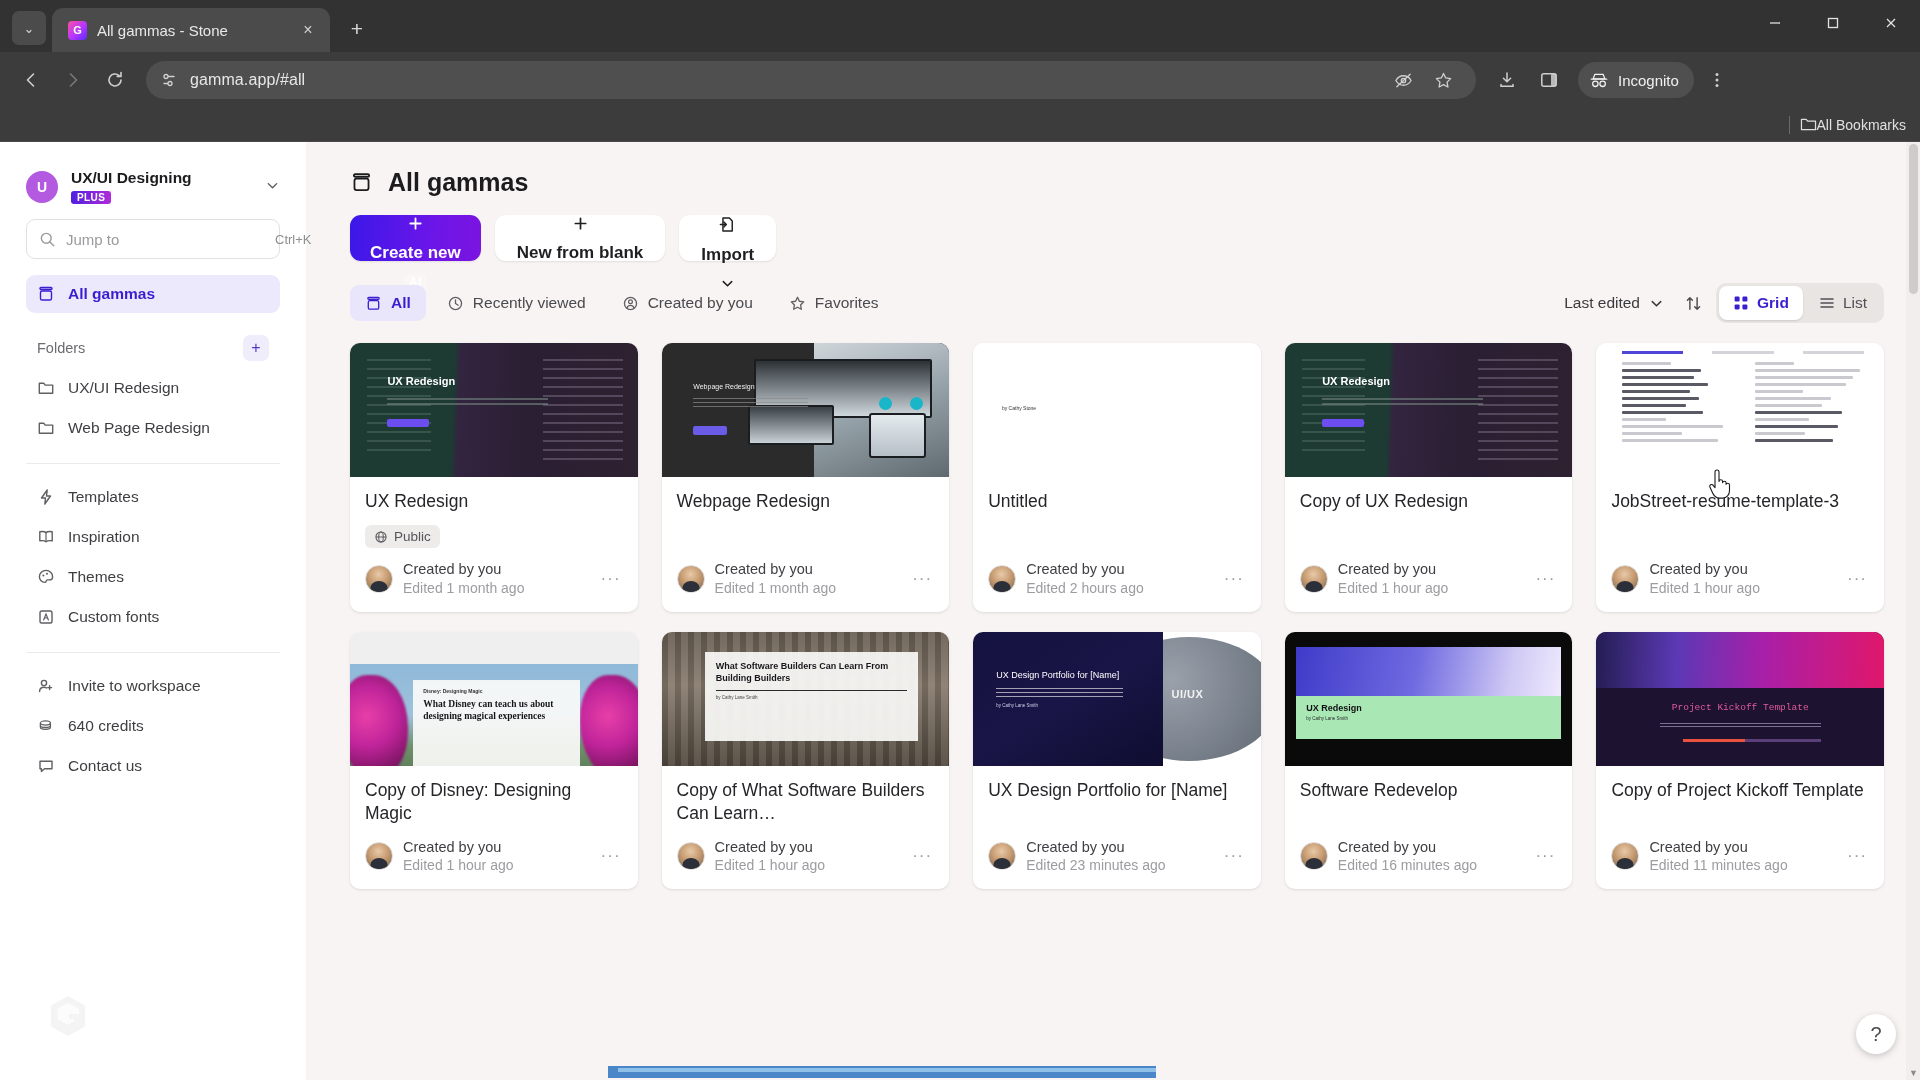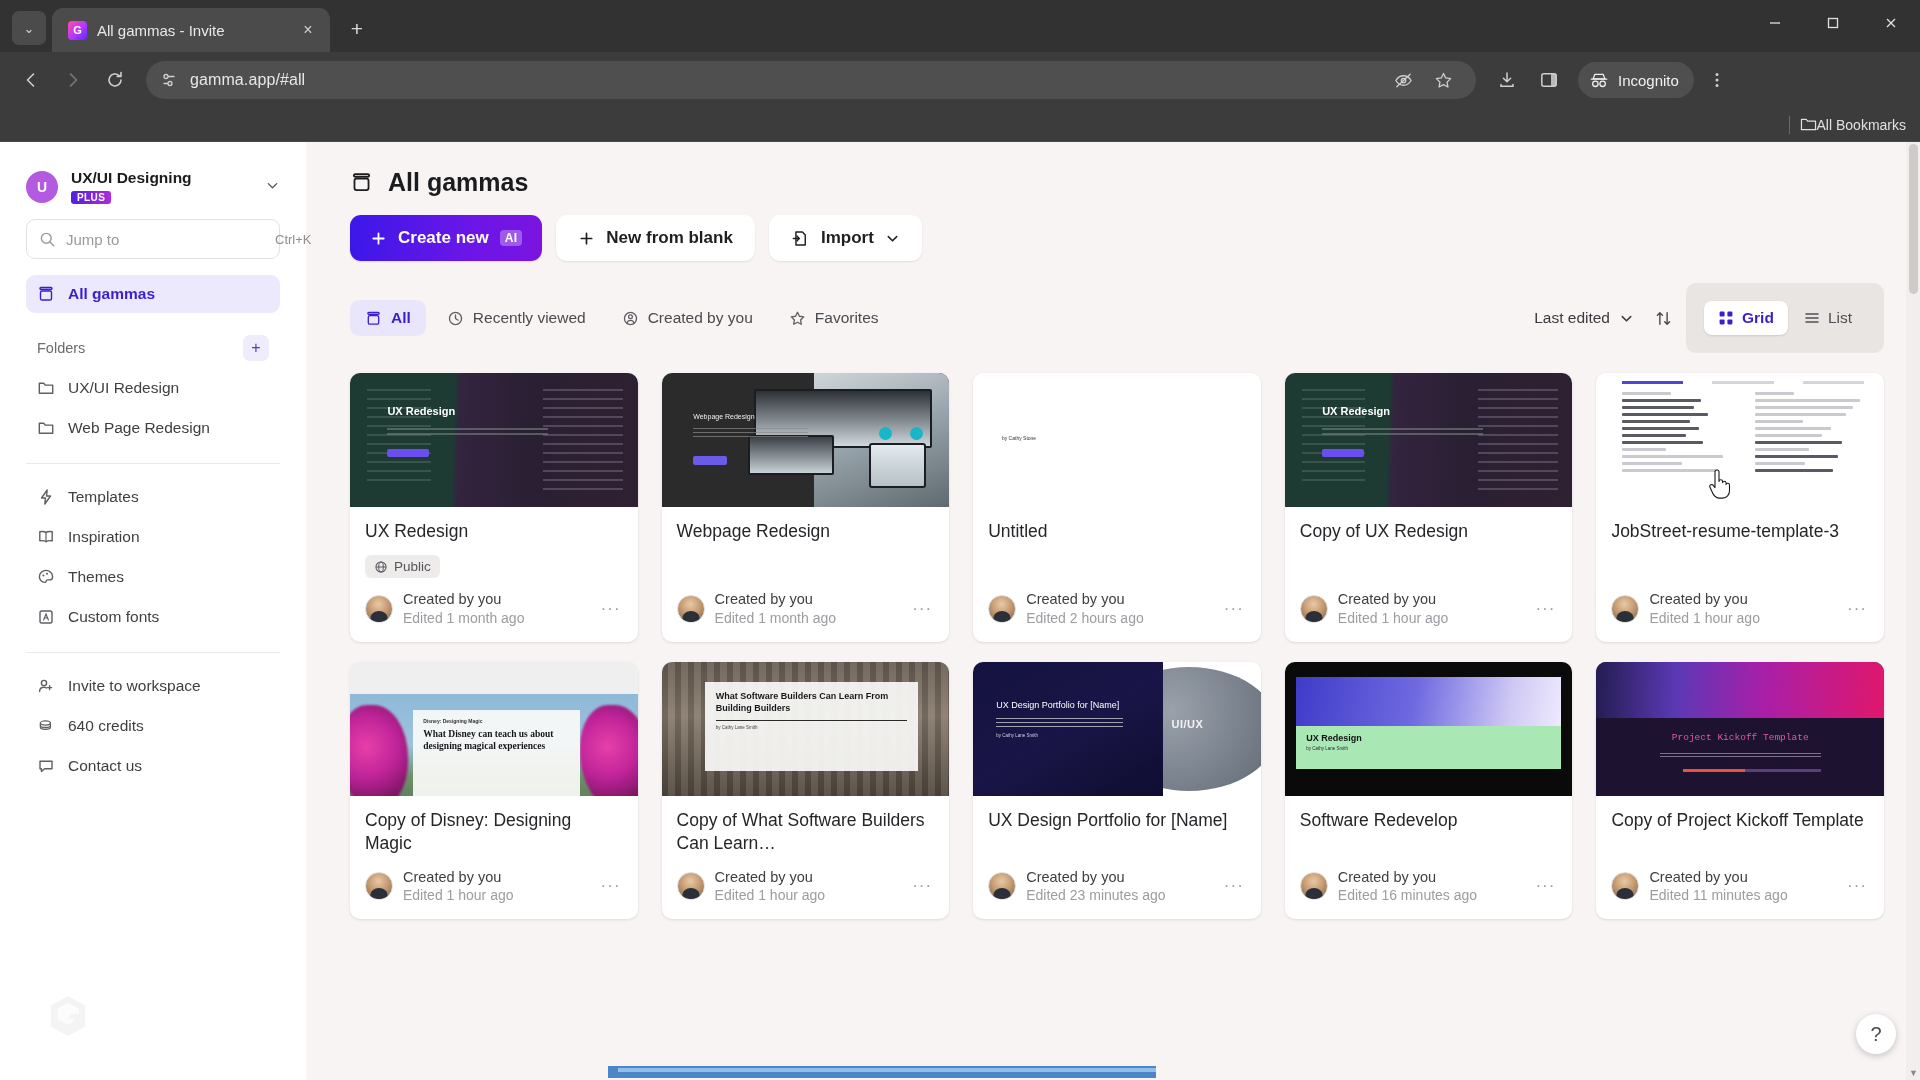--- a/index.html
+++ b/index.html
@@ -150,20 +150,21 @@
 
   .page-title-row { display: flex; align-items: center; gap: 15px; margin-bottom: 18px; }
   .page-title { font-size: 25px; font-weight: 700; color: #1c1c1e; }
 
   .actions { display: flex; gap: 14px; margin-bottom: 22px; }
   .btn {
     height: 46px; border-radius: 11px; display: flex; align-items: center;
     gap: 11px; padding: 0 22px; font-size: 17px; font-weight: 700; color: #1f1f22;
     background: #fff; box-shadow: 0 1px 2px rgba(0,0,0,.09); border: none;
     font-family: "Liberation Sans", sans-serif;
+    flex-direction: column;
   }
   .btn-primary {
     background: linear-gradient(95deg, #3b18e8 0%, #6a16e8 60%, #7b14e0 100%);
     color: #fff; padding: 0 20px;
   }
   .ai-chip {
     background: rgba(255,255,255,.3); border-radius: 4px; padding: 1px 5px;
     font-size: 12px; font-weight: 700; color: #fff; letter-spacing: .3px;
   }
 
@@ -181,21 +182,21 @@
   .view-ctl { margin-left: auto; display: flex; align-items: center; gap: 6px; }
   .sortsel {
     display: flex; align-items: center; gap: 9px; font-size: 15.5px;
     color: #3a3a3e; font-weight: 500; padding: 0 6px;
   }
   .sort-arrows {
     width: 34px; height: 34px; display: flex; align-items: center;
     justify-content: center; color: #4a4a4f;
   }
   .seg {
-    display: flex; background: #e9e5e3; border-radius: 10px; padding: 18px; gap: 2px;
+    display: flex; background: #e9e5e3; border-radius: 10px; padding: 3px; gap: 2px;
   }
   .seg-item {
     height: 34px; display: flex; align-items: center; gap: 8px;
     padding: 0 14px; border-radius: 8px; font-size: 15.5px; color: #4f4f55;
     font-weight: 500; position: relative;
   }
   .seg-item.active {
     background: #fff; color: #3b1ed0; font-weight: 700;
     box-shadow: 0 1px 2px rgba(0,0,0,.12);
   }
@@ -430,21 +431,21 @@
 </style>
 </head>
 <body>
 
 <div class="browser">
 
   <div class="tabstrip">
     <div class="tabstrip-caret">⌄</div>
     <div class="tab">
       <div class="tab-favicon">G</div>
-      <div class="tab-title">All gammas - Invite</div>
+      <div class="tab-title">All gammas - Stone</div>
       <div class="tab-close">×</div>
     </div>
     <div class="newtab">+</div>
     <div class="winbtns">
       <div class="winbtn">
         <svg width="14" height="14" viewBox="0 0 14 14">
             <line x1="2" y1="7" x2="12" y2="7" stroke="currentColor" stroke-width="1.3"></line>
           </svg>
       </div>
       <div class="winbtn">

